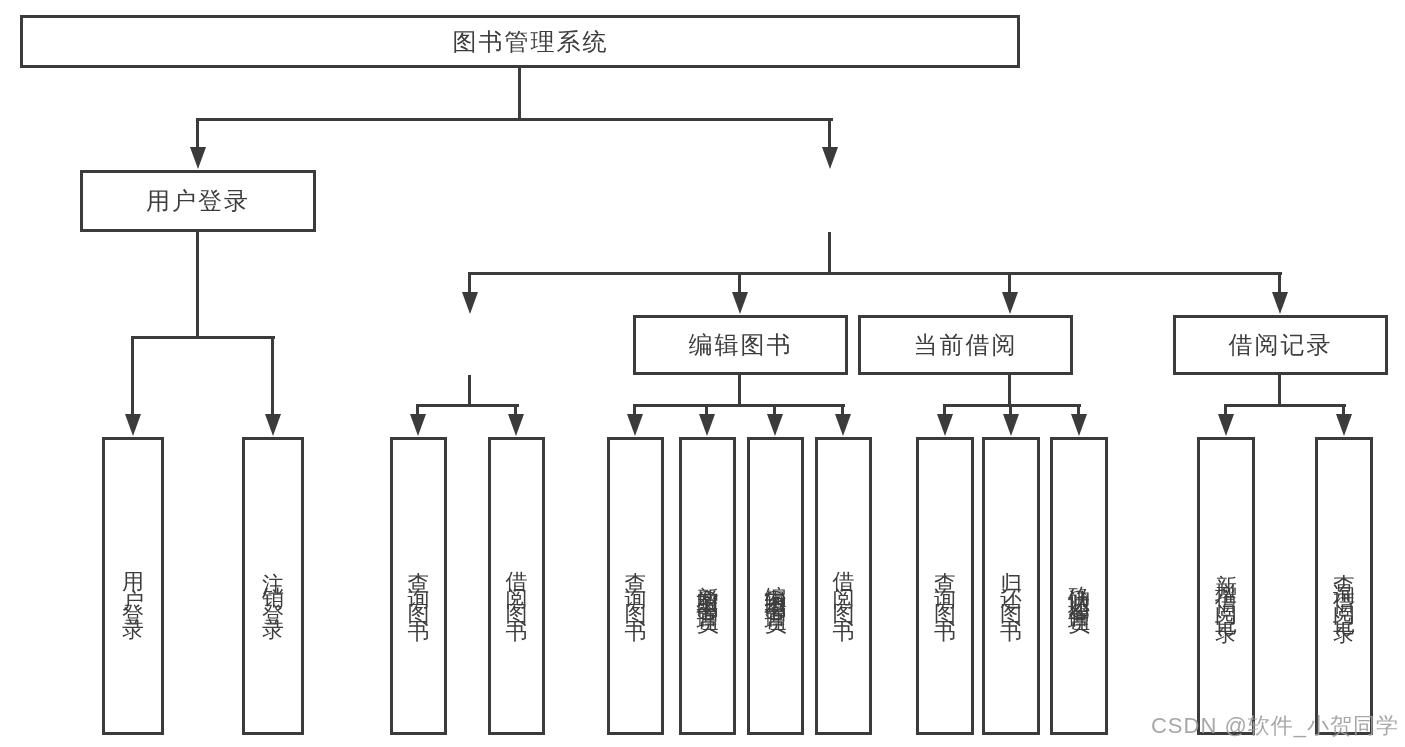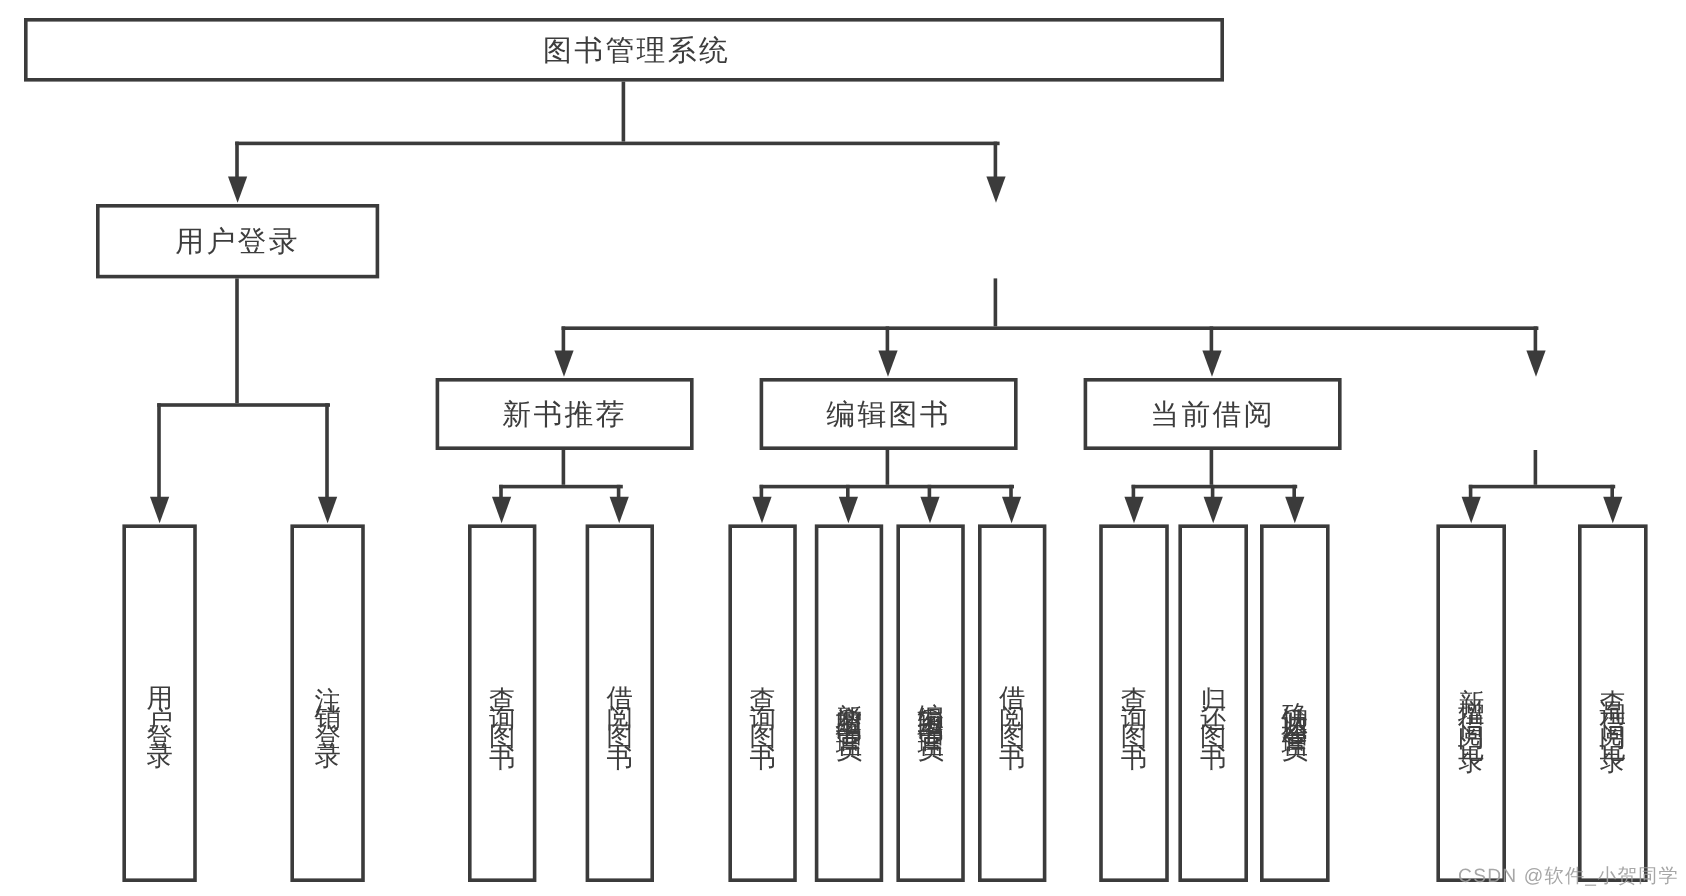--- a/index.html
+++ b/index.html
@@ -38,46 +38,46 @@
   .hl { position:absolute; height:3px; background:#3b3b3b; }
   .ar {
     position:absolute; width:0; height:0;
     border-left:8px solid transparent;
     border-right:8px solid transparent;
     border-top:22px solid #3b3b3b;
   }
   
   .watermark {
     position:absolute; right:6px; bottom:6px;
-    font-size:16px; letter-spacing:1px;
+    font-size:22px; letter-spacing:1px;
     color:#9e9e9e; opacity:.9;
     z-index:5; white-space:nowrap;
   }
 </style>
 </head>
 <body>
 
 <div class="stage">
 
   <div class="box root">
     <span class="hlabel">图书管理系统</span>
   </div>
 
   <div class="box lvl2" style="left:80px">
     <span class="hlabel">用户登录</span>
   </div>
 
-  <div class="box lvl3" style="left:363px">
-    <span class="hlabel">新书推荐</span>
-  </div>
   <div class="box lvl3" style="left:633px">
     <span class="hlabel">编辑图书</span>
   </div>
-  <div class="box lvl3" style="left:903px">
+  <div class="box lvl3" style="left:858px">
     <span class="hlabel">当前借阅</span>
+  </div>
+  <div class="box lvl3" style="left:1173px">
+    <span class="hlabel">借阅记录</span>
   </div>
 
   <div class="box leaf" style="left:102px;width:62px">
     <span class="vtext ls4">用户登录</span>
   </div>
   <div class="box leaf" style="left:242px;width:62px">
     <span class="vtext ls4">注销登录</span>
   </div>
 
   <div class="box leaf" style="left:390px;width:57px">

